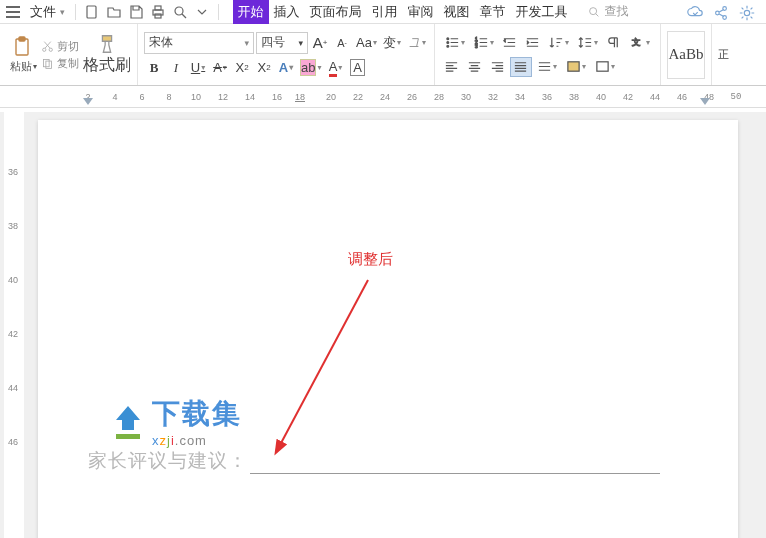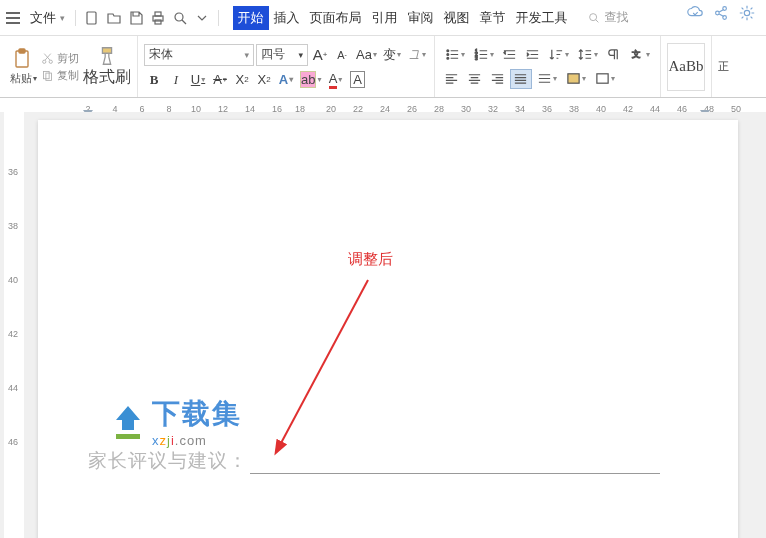--- a/index.html
+++ b/index.html
@@ -1,27 +1,27 @@
 <!DOCTYPE html>
 <html><head>
 <meta charset="utf-8">
 <style>
 *{box-sizing:border-box;margin:0;padding:0;font-family:"Microsoft YaHei",SimSun,sans-serif}
 body{width:766px;height:538px;background:#fff;overflow:hidden;font-size:12px;color:#444;position:relative}
-.menubar{height:36px;display:flex;align-items:center;padding:0 6px;gap:2px;border-bottom:1px solid #e0e0e0}
+.menubar{height:24px;display:flex;align-items:center;padding:0 6px;gap:2px;border-bottom:1px solid #e0e0e0}
 .hamburger{width:14px;height:12px;display:inline-flex;flex-direction:column;justify-content:space-between;margin-right:4px}
 .hamburger span{height:2px;background:#666}
 .file-btn{font-size:13px;color:#333;padding:2px 4px;display:flex;align-items:center;gap:2px}
 .file-btn::after{content:"▾";font-size:9px;color:#888;margin-left:2px}
 .msep{width:1px;height:16px;background:#ddd;margin:0 4px}
 .qicon{width:20px;height:20px;display:flex;align-items:center;justify-content:center;color:#666}
 .qicon svg{width:16px;height:16px;stroke:#666;fill:none;stroke-width:1.2}
 .tab-row{display:flex;align-items:center;gap:0;margin-left:8px}
 .tab{padding:3px 5px;font-size:13px;color:#333;cursor:pointer}
-.tab.active{background:#1d4ed8;color:#fff}
+.tab.active{background:#6d28d9;color:#fff}
 .search-box{display:flex;align-items:center;margin-left:12px;color:#999;gap:4px}
 .cloud-icons{position:absolute;right:10px;top:4px;display:flex;gap:8px;align-items:center}
 .cloud-icons svg{width:18px;height:18px;stroke:#7aa5d4;fill:none;stroke-width:1.3}
 .ribbon{height:62px;display:flex;align-items:stretch;border-bottom:1px solid #ccc;padding:0 4px}
 .rgroup{display:flex;flex-direction:column;justify-content:center;padding:2px 6px;border-right:1px solid #e4e4e4}
 .rgroup:last-child{border-right:none}
 .paste-col{display:flex;flex-direction:column;align-items:flex-start;justify-content:center;gap:0}
 .paste-col svg{width:24px;height:24px}
 .paste-lbl{font-size:11px;color:#555;display:flex;align-items:center;gap:1px}
 .paste-lbl::after{content:"▾";font-size:8px}
@@ -346,21 +346,21 @@
       <div class="hruler-num" style="left: 438px;">30</div>
       <div class="hruler-num" style="left: 465px;">32</div>
       <div class="hruler-num" style="left: 492px;">34</div>
       <div class="hruler-num" style="left: 519px;">36</div>
       <div class="hruler-num" style="left: 546px;">38</div>
       <div class="hruler-num" style="left: 573px;">40</div>
       <div class="hruler-num" style="left: 600px;">42</div>
       <div class="hruler-num" style="left: 627px;">44</div>
       <div class="hruler-num" style="left: 654px;">46</div>
       <div class="hruler-num" style="left: 681px;">48</div>
-      <div class="hruler-num" style="left: 708px;">50</div>
+      <div class="hruler-num" style="left: 708px; font-family: Liberation Mono, monospace;">50</div>
       <div class="hruler-marker" style="left: 55px;"><svg width="10" height="10">
           <path d="M0 0h10L5 7z" fill="#9ab"></path>
         </svg></div>
       <div class="hruler-marker" style="left: 672px;"><svg width="10" height="10">
           <path d="M0 0h10L5 7z" fill="#9ab"></path>
         </svg></div>
     </div>
 </div>
 
 <div class="canvas">

